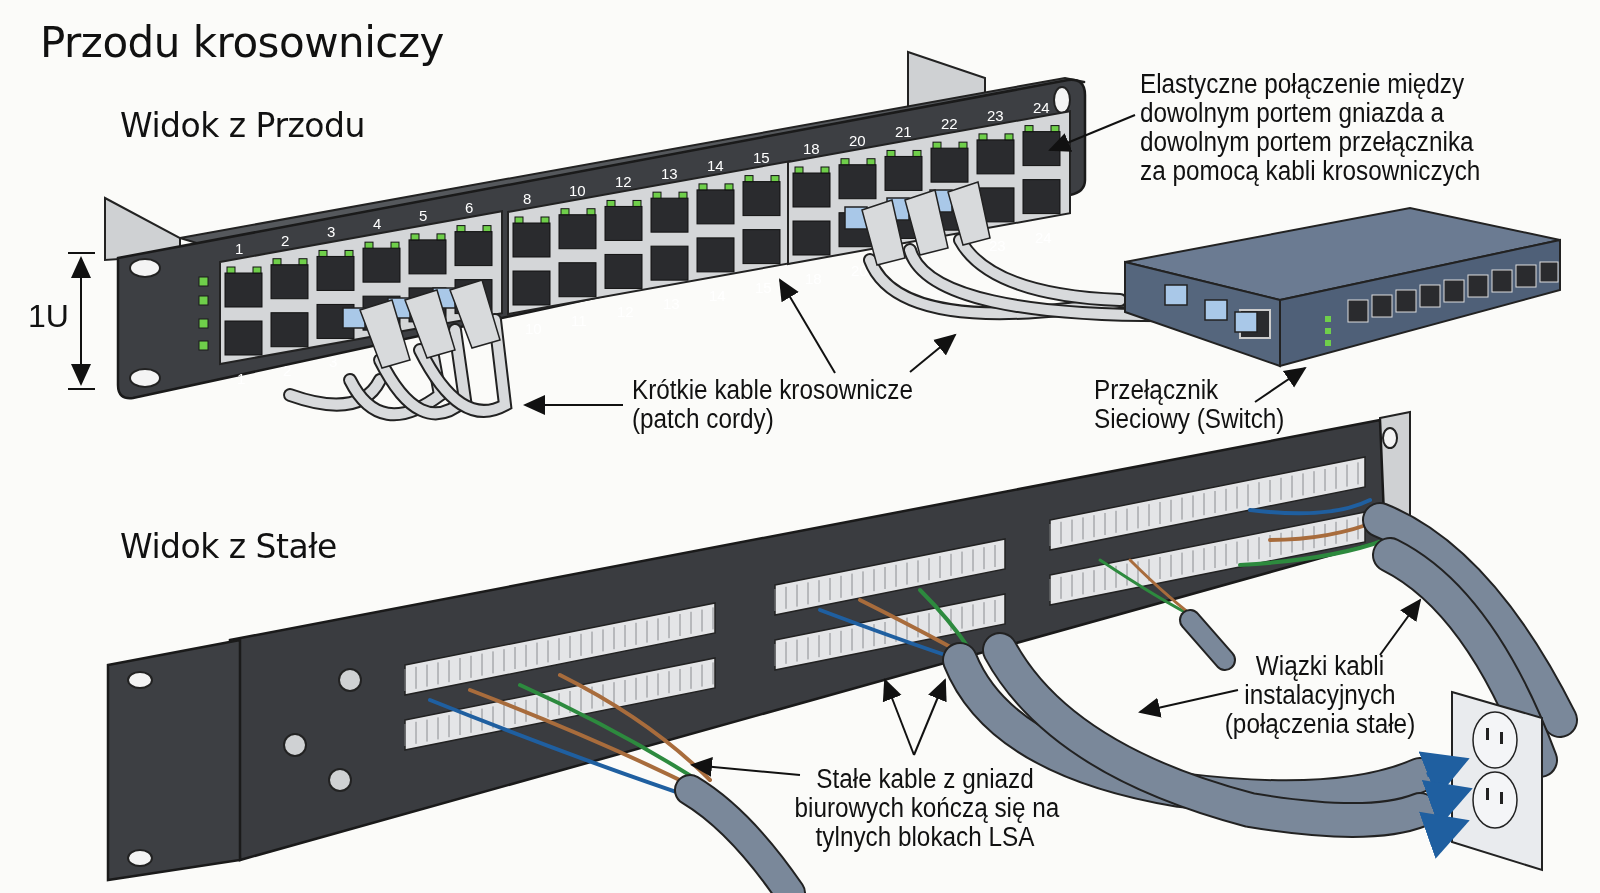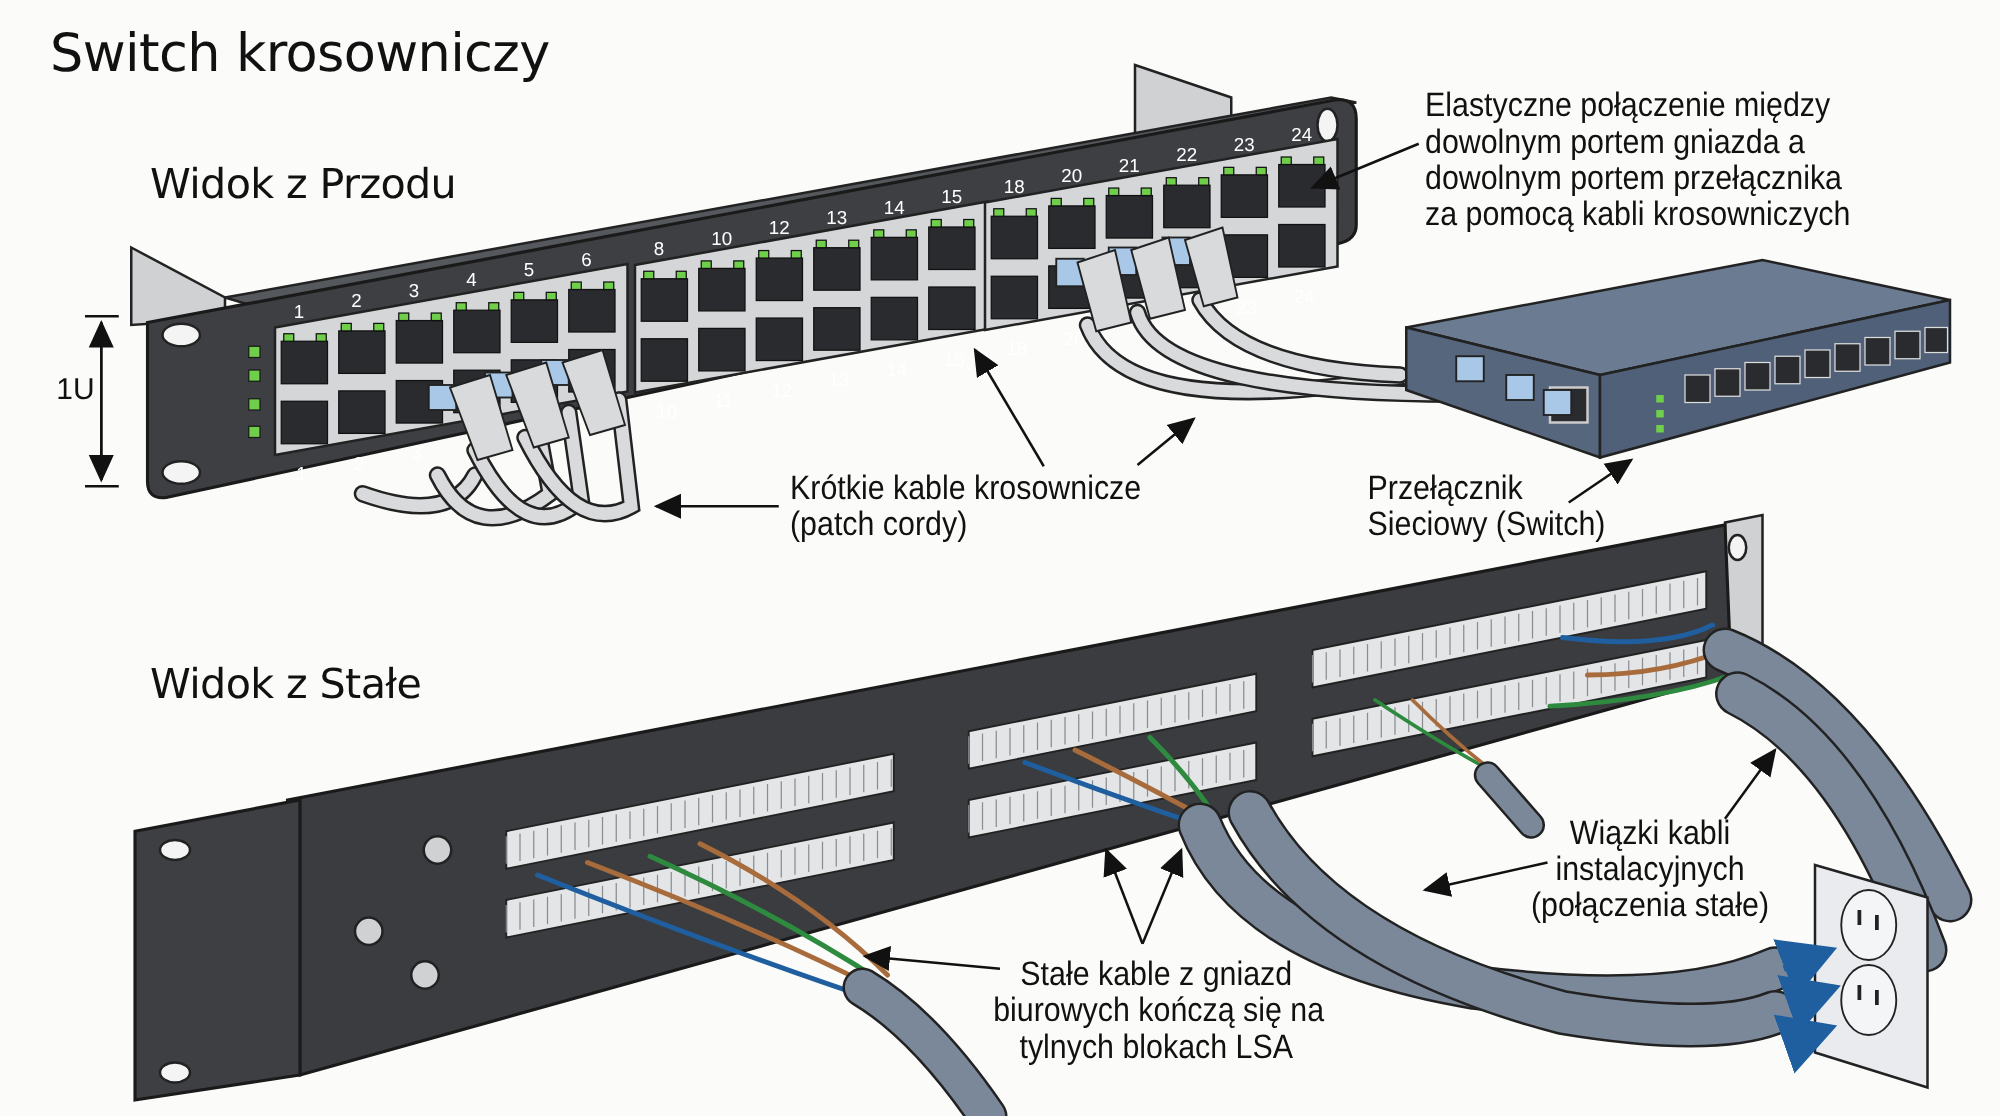--- a/index.html
+++ b/index.html
@@ -7,28 +7,28 @@
       width: 1600px; height: 893px; overflow: hidden;
       background: #fbfbf9; position: relative;
       font-family: "Liberation Sans", sans-serif; color: #111;
     }
     .abs { position: absolute; }
     .title { left: 40px; top: 18px; font-family: "DejaVu Sans", sans-serif; font-size: 42px; letter-spacing: -0.5px; }
     .section { font-family: "DejaVu Sans", sans-serif; font-size: 33px; letter-spacing: -0.5px; }
     .callout { font-family: "Liberation Sans", sans-serif; font-size: 27px; line-height: 29px; transform: scaleX(0.9); transform-origin: left top; white-space: nowrap; }
     .callout.center { text-align: center; transform-origin: center top; }
     svg.scene { position: absolute; left: 0; top: 0; }
-    .lbl-1u { left: 45px; top: 298px; font-size: 24px; font-family: "Liberation Sans", sans-serif; }
+    .lbl-1u { left: 28px; top: 298px; font-size: 32px; font-family: "Liberation Sans", sans-serif; }
     .portnum { font-size: 15px; fill: #ffffff; font-family: "Liberation Sans", sans-serif; }
   </style>
 </head>
 <body>
 
-<div class="abs title">Switch krosowniczy</div>
-<div class="abs section" style="left:120px; top:106px;margin-top:21px;">Widok z Przodu</div>
+<div class="abs title">Przodu krosowniczy</div>
+<div class="abs section" style="left:120px; top:106px;">Widok z Przodu</div>
 <div class="abs section" style="left:120px; top:527px;">Widok z Stałe</div>
 <div class="abs lbl-1u">1U</div>
 
 <div class="abs callout" style="left:1140px; top:70px;">
   <div>Elastyczne połączenie między</div>
   <div>dowolnym portem gniazda a</div>
   <div>dowolnym portem przełącznika</div>
   <div>za pomocą kabli krosowniczych</div>
 </div>
 

